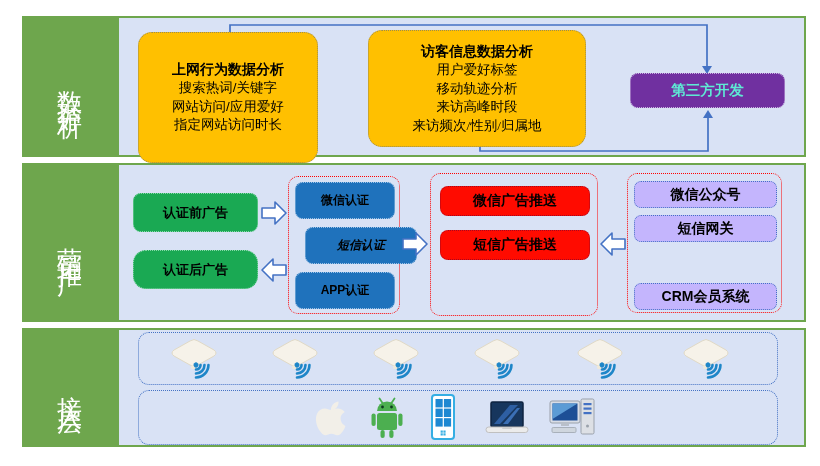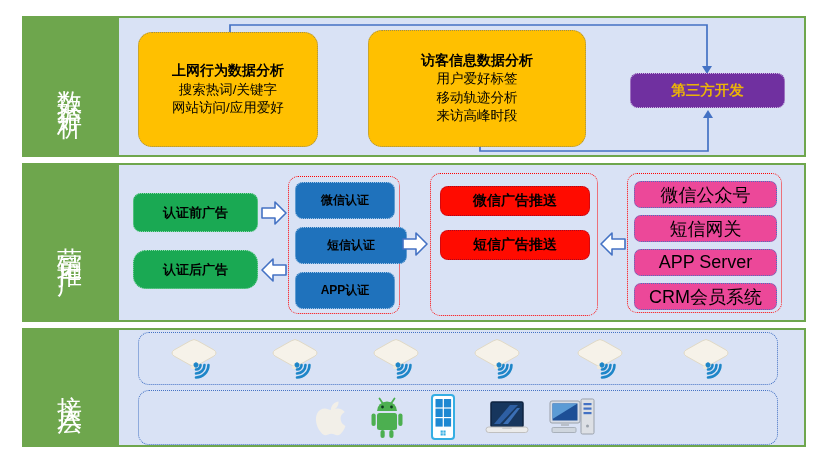--- a/index.html
+++ b/index.html
@@ -24,38 +24,38 @@
   .abs { position:absolute; }
   .cbox { display:flex; align-items:center; justify-content:center; text-align:center; }
   .ybox {
     background:#FFC000; border:1px dotted #9a8a50; border-radius:14px;
     display:flex; flex-direction:column; align-items:center; justify-content:center;
     line-height:1.38;
   }
   .ybox .t { font-weight:bold; font-size:14px; }
   .ybox .l { font-size:13.5px; }
   .purplebox {
-    background:#7030A0; color:#eab308; font-weight:bold; font-size:14.5px;
+    background:#7030A0; color:#5eead4; font-weight:bold; font-size:14.5px;
     border:1px dotted #c9b3e0; border-radius:8px;
   }
   .greenbox {
     background:#1AA953; border:1px dotted #86d8a8; border-radius:8px;
     font-size:13px; font-weight:bold;
   }
   .bluebox {
     background:#1F72BC; border:1px dotted #9dc3e6; border-radius:8px;
     font-size:12px; font-weight:bold;
   }
   .redbox {
     background:#FF0B00; border:1px dotted rgba(0,0,90,.35); border-radius:8px;
     font-size:14px; font-weight:bold;
   }
   .whitebox {
-    background:#ec4899; border:1.5px dotted #4472C4; border-radius:7px;
-    font-size:18px; font-weight:normal;
+    background:#c4b5fd; border:1.5px dotted #4472C4; border-radius:7px;
+    font-size:14px; font-weight:bold;
   }
   .redgroup { border:1.5px dotted #FF0000; border-radius:10px; }
   .rowbox   { border:1.5px dotted #4472C4; border-radius:11px; }
   svg { display:block; }
   .overlay { pointer-events:none; }
 </style>
 </head>
 <body>
 
 <div class="canvas">
@@ -66,31 +66,33 @@
     </div>
     <div class="band-panel">
 
       <svg class="abs overlay" style="left:0;top:0;" width="685" height="137" viewBox="0 0 685 137">
         <path d="M111,14 V7 H588 V49" fill="none" stroke="#4472C4" stroke-width="1.7"></path>
         <polygon points="583,48 593,48 588,56" fill="#4472C4"></polygon>
         <path d="M361,129 V133 H589 V99" fill="none" stroke="#4472C4" stroke-width="1.7"></path>
         <polygon points="584,100 594,100 589,92" fill="#4472C4"></polygon>
       </svg>
 
-      <div class="abs ybox" style="left:19px;top:14px;width:180px;height:115px;justify-content:center;">
+      <div class="abs ybox" style="left:19px;top:14px;width:180px;height:131px;justify-content:center;">
         <div class="t">上网行为数据分析</div>
         <div class="l">搜索热词/关键字</div>
         <div class="l">网站访问/应用爱好</div>
+        <div class="l">指定网站访问时长</div>
       </div>
 
       <div class="abs ybox" style="left:249px;top:12px;width:218px;height:117px;font-family:Liberation Serif, serif;">
         <div class="t">访客信息数据分析</div>
         <div class="l">用户爱好标签</div>
         <div class="l">移动轨迹分析</div>
         <div class="l">来访高峰时段</div>
+        <div class="l">来访频次/性别/归属地</div>
       </div>
 
       <div class="abs cbox purplebox" style="left:511px;top:55px;width:155px;height:35px;">第三方开发</div>
     </div>
   </section>
 
   <section class="band" style="top:163px;height:159px;">
     <div class="band-label">
       <span class="vtext">营销推广</span>
     </div>
@@ -101,41 +103,40 @@
 
       <svg class="abs overlay" style="left:142px;top:35px;" width="26" height="26" viewBox="0 0 26 26">
         <polygon points="1,8 14,8 14,2 25,13 14,24 14,18 1,18" fill="#fff" stroke="#4472C4" stroke-width="1.6" stroke-linejoin="round"></polygon>
       </svg>
       <svg class="abs overlay" style="left:142px;top:92px;" width="26" height="26" viewBox="0 0 26 26">
         <polygon points="25,8 12,8 12,2 1,13 12,24 12,18 25,18" fill="#fff" stroke="#4472C4" stroke-width="1.6" stroke-linejoin="round"></polygon>
       </svg>
 
       <div class="abs redgroup" style="left:169px;top:11px;width:112px;height:138px;">
         <div class="abs cbox bluebox" style="left:6px;top:5px;width:100px;height:37px;">微信认证</div>
-        <div class="abs cbox bluebox" style="left:6px;top:50px;width:112px;height:37px;">短信认证</div>
+        <div class="abs cbox bluebox" style="left:16px;top:50px;width:112px;height:37px;font-style:italic;">短信认证</div>
         <div class="abs cbox bluebox" style="left:6px;top:95px;width:100px;height:37px;">APP认证</div>
       </div>
 
       <svg class="abs overlay" style="left:283px;top:66px;" width="26" height="26" viewBox="0 0 26 26">
         <polygon points="1,8 14,8 14,2 25,13 14,24 14,18 1,18" fill="#fff" stroke="#4472C4" stroke-width="1.6" stroke-linejoin="round"></polygon>
       </svg>
 
       <div class="abs redgroup" style="left:311px;top:8px;width:168px;height:143px;">
         <div class="abs cbox redbox" style="left:9px;top:12px;width:150px;height:30px;">微信广告推送</div>
         <div class="abs cbox redbox" style="left:9px;top:56px;width:150px;height:30px;">短信广告推送</div>
       </div>
 
       <svg class="abs overlay" style="left:481px;top:66px;" width="26" height="26" viewBox="0 0 26 26">
         <polygon points="25,8 12,8 12,2 1,13 12,24 12,18 25,18" fill="#fff" stroke="#4472C4" stroke-width="1.6" stroke-linejoin="round"></polygon>
       </svg>
 
       <div class="abs redgroup" style="left:508px;top:8px;width:155px;height:140px;">
         <div class="abs cbox whitebox" style="left:6px;top:7px;width:143px;height:27px;">微信公众号</div>
         <div class="abs cbox whitebox" style="left:6px;top:41px;width:143px;height:27px;">短信网关</div>
-        <div class="abs cbox whitebox" style="left:6px;top:75px;width:143px;height:27px;">APP Server</div>
         <div class="abs cbox whitebox" style="left:6px;top:109px;width:143px;height:27px;">CRM会员系统</div>
       </div>
     </div>
   </section>
 
   <section class="band" style="top:328px;height:119px;">
     <div class="band-label">
       <span class="vtext">接入层</span>
     </div>
     <div class="band-panel">

